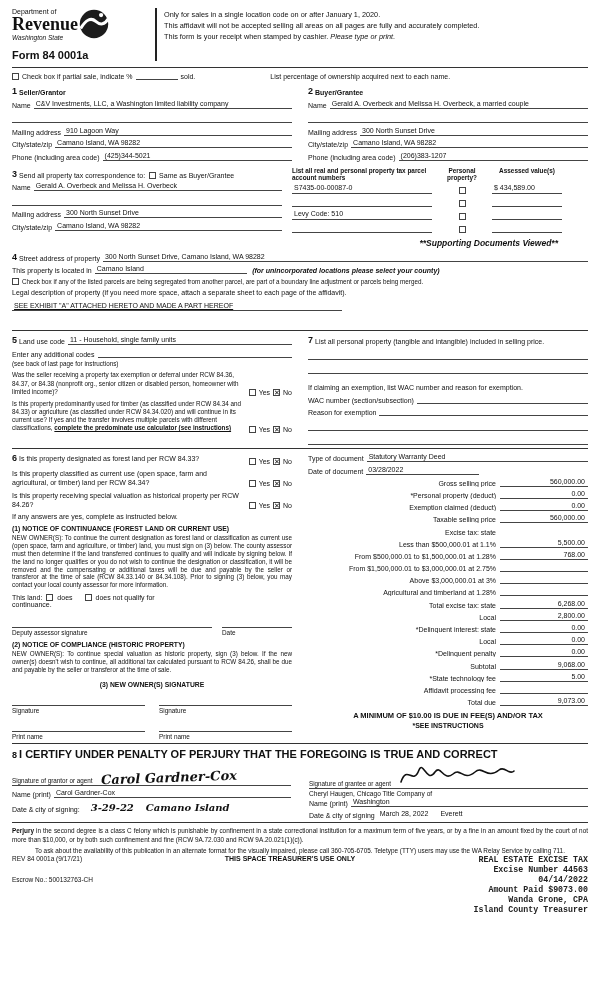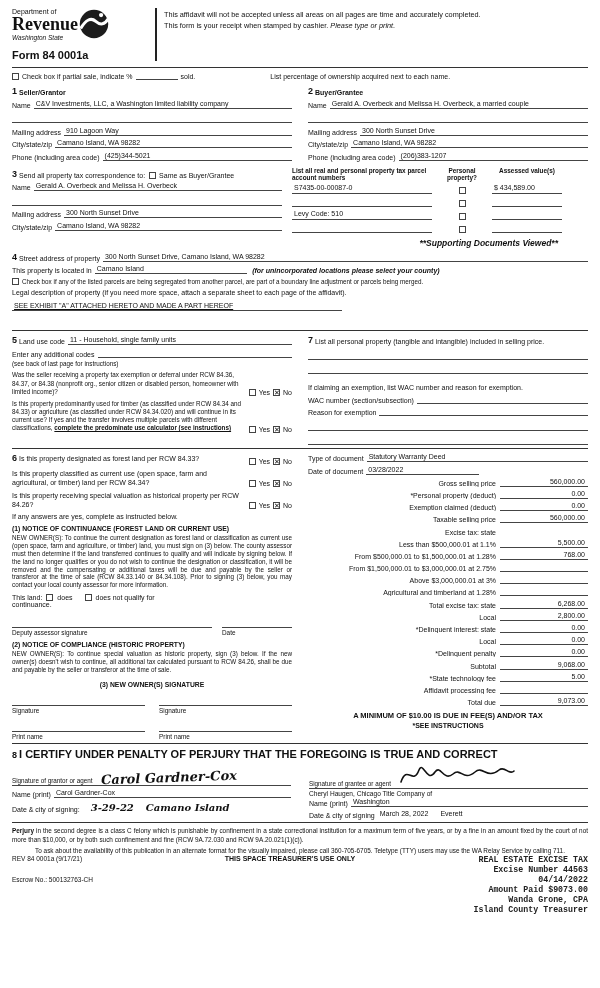--- a/index.html
+++ b/index.html
@@ -110,21 +110,22 @@
           <svg width="32" height="32" viewBox="0 0 36 36">
             <circle cx="18" cy="18" r="16" fill="#1c1c1c"></circle>
             <path d="M3 23 Q 12 8 20 15 T 34 12" stroke="#fff" stroke-width="3.4" fill="none"></path>
             <circle cx="26" cy="8" r="2.4" fill="#fff"></circle>
           </svg>
         </span>
       </div>
       <div class="form-no">Form 84 0001a</div>
     </div>
     <div class="title-col">
-      <div class="note">This affidavit will not be accepted unless all areas on all pages are time and accurately completed.</div>
+      <div class="note">Only for sales in a single location code on or after January 1, 2020.</div>
+      <div class="note">This affidavit will not be accepted selling all areas on all pages are fully and accurately completed.</div>
       <div class="note"><span>This form is your receipt when stamped by cashier. </span><span class="i">Please type or print.</span></div>
     </div>
   </div>
   <div class="hr"></div>
 
   <div class="partial-row">
     <span class="cb"></span>
     <span>Check box if partial sale, indicate %</span>
     <span class="mini-line"></span>
     <span>sold.</span>

